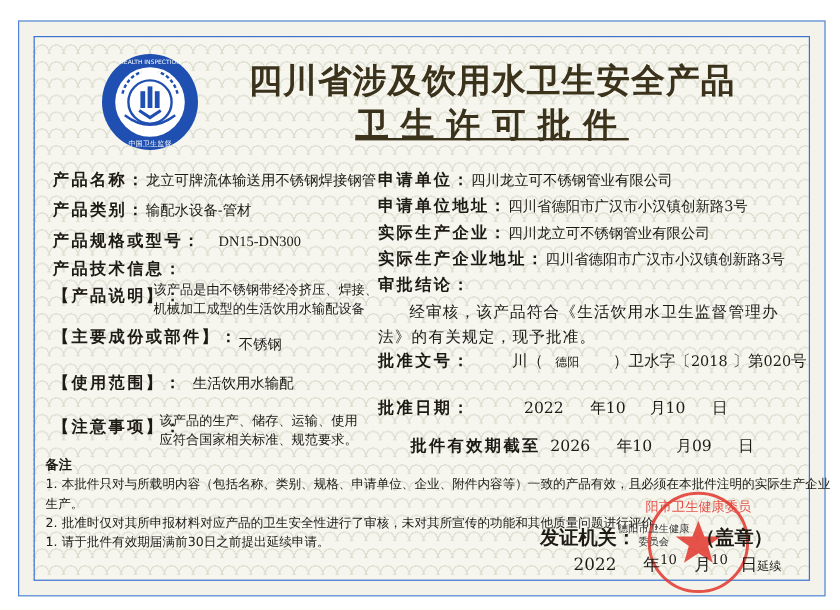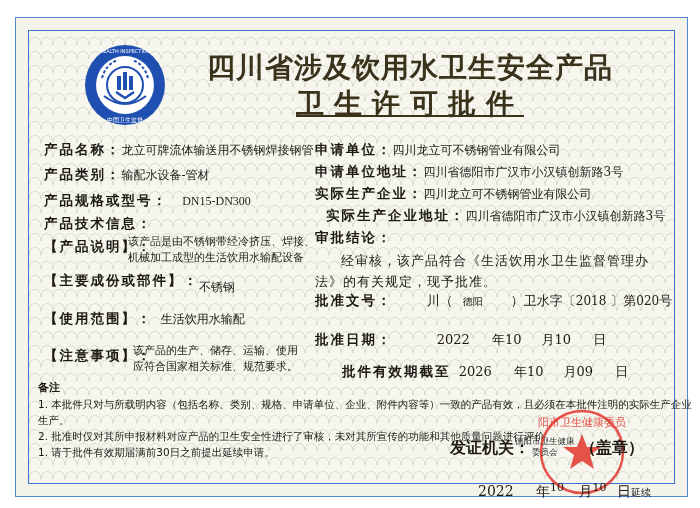--- a/index.html
+++ b/index.html
@@ -46,21 +46,21 @@
   .mono { font-family:Liberation Serif, serif; font-size:12px; }
   .multi { position:absolute; font-size:11px; line-height:16px; }
   .notes { position:absolute; left:38px; top:380px; font-size:10.5px; line-height:16px; font-family:"DejaVu Sans", sans-serif; }
   .notes .head { font-weight:bold; font-size:11px; }
   .seal {
     position:absolute; left:538px; top:408px; width:88px; height:88px;
   }
   .issuer { position:absolute; left:450px; top:438px; font-size:16px; font-weight:bold; }
   .issuer-org { position:absolute; left:515px; top:436px; font-size:8.5px; line-height:11px; color:#333; text-align:center; }
   .seal-word { position:absolute; left:580px; top:438px; font-size:16px; font-weight:bold; }
-  .sign-date { position:absolute; left:478px; top:462px; font-size:14px;margin-top:21px; }
+  .sign-date { position:absolute; left:478px; top:462px; font-size:14px; }
 </style>
 </head>
 <body>
 
 <div class="frame">
   <div class="border-band"></div>
   <div class="inner"></div>
 </div>
 
 <svg class="logo" viewBox="0 0 82 82">
@@ -124,21 +124,21 @@
 
 <div class="row" style="left:315px;top:141px;">
   <span class="lbl">申请单位：</span><span class="val">四川龙立可不锈钢管业有限公司</span>
 </div>
 <div class="row" style="left:315px;top:163px;">
   <span class="lbl">申请单位地址：</span><span class="val">四川省德阳市广汉市小汉镇创新路3号</span>
 </div>
 <div class="row" style="left:315px;top:185px;">
   <span class="lbl">实际生产企业：</span><span class="val">四川龙立可不锈钢管业有限公司</span>
 </div>
-<div class="row" style="left:315px;top:207px;margin-left:11px;">
+<div class="row" style="left:315px;top:207px;">
   <span class="lbl">实际生产企业地址：</span><span class="val">四川省德阳市广汉市小汉镇创新路3号</span>
 </div>
 <div class="row" style="left:315px;top:229px;">
   <span class="lbl">审批结论：</span>
 </div>
 <div class="multi" style="left:315px;top:250px;font-size:13px;line-height:21px;letter-spacing:1px;">
   <div style="padding-left:26px;">经审核，该产品符合《生活饮用水卫生监督管理办</div>
   <div>法》的有关规定，现予批准。</div>
 </div>
 

